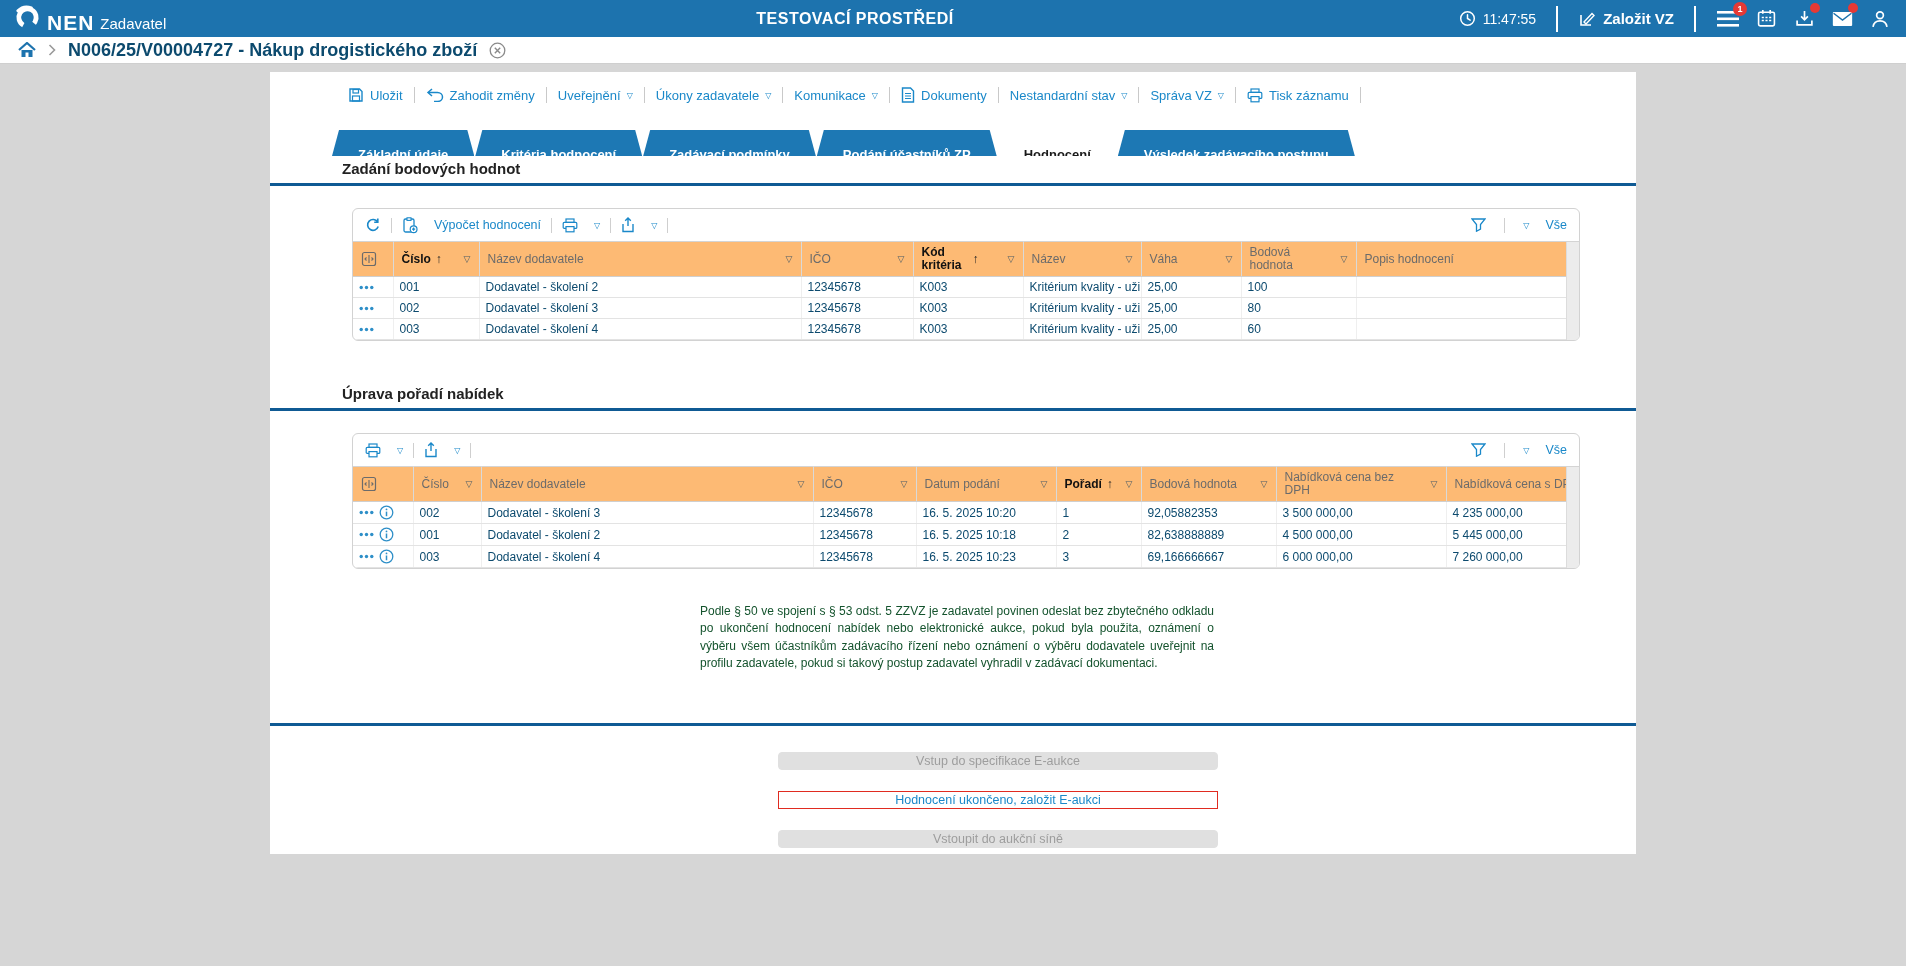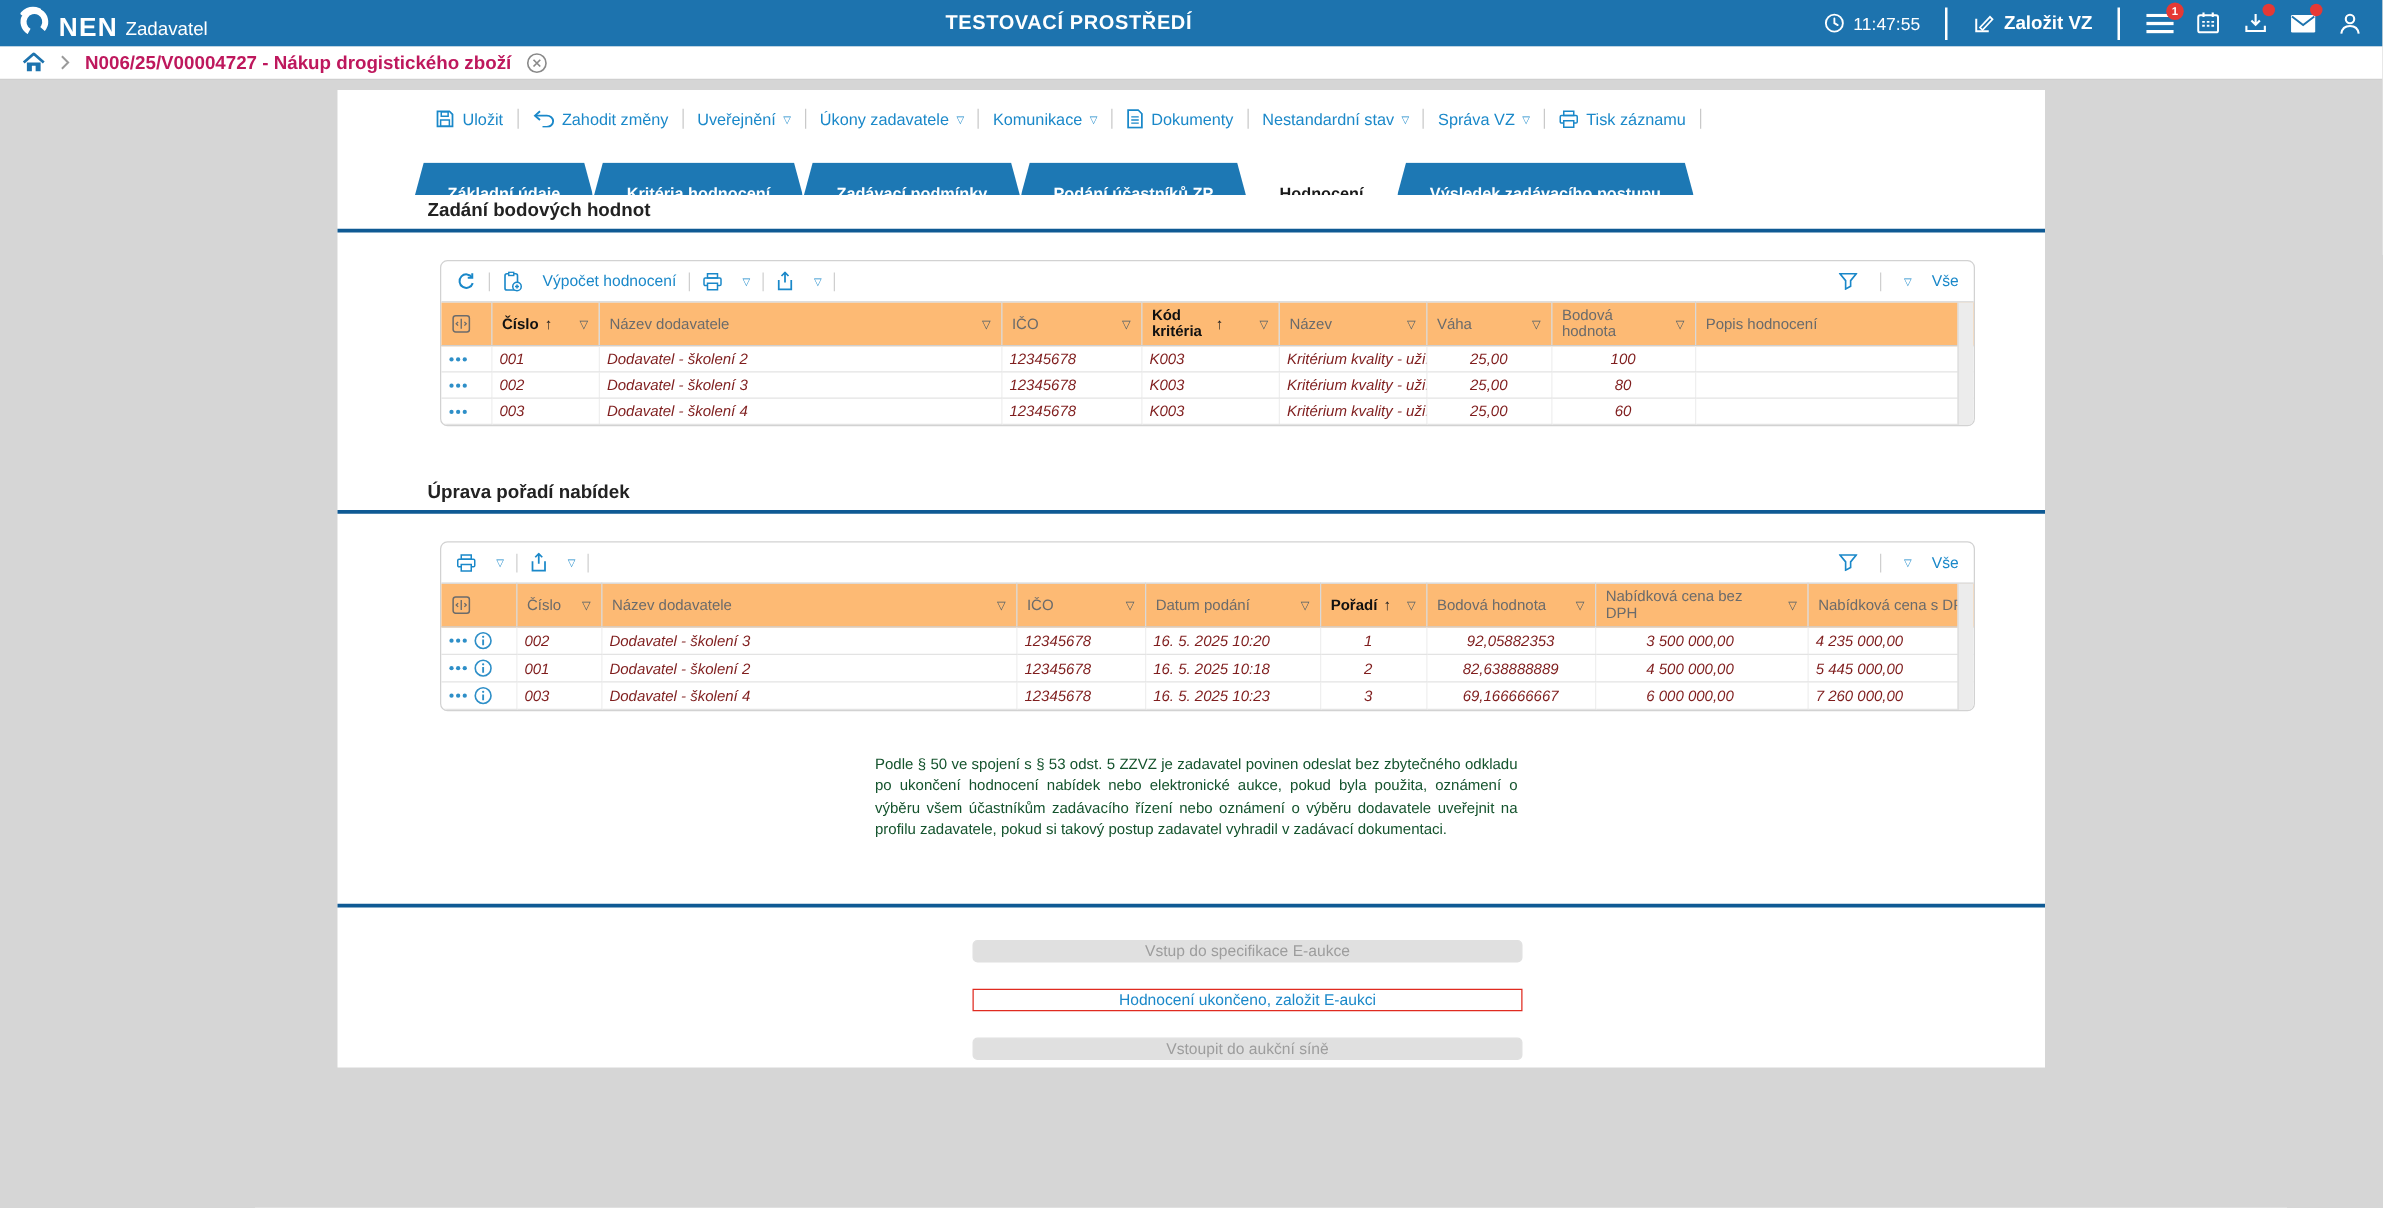--- a/index.html
+++ b/index.html
@@ -24,21 +24,21 @@
     align-items:center; justify-content:center; cursor:pointer; }
   .badge { position:absolute; top:-5px; right:-7px; min-width:14px; height:14px;
     background:#e53935; border-radius:8px; font-size:9px; line-height:14px;
     text-align:center; padding:0 3px; color:#fff; font-weight:bold; }
   .dot { position:absolute; top:-4px; right:-4px; width:10px; height:10px;
     background:#e53935; border-radius:50%; }
 
   
   .crumbbar { height:27px; background:#fff; display:flex; align-items:center;
     gap:12px; padding:0 18px; border-bottom:1px solid #cfcfcf; }
-  .crumb-title { font-size:15px; font-weight:bold; color:#be185d; }
+  .crumb-title { font-size:18px; font-weight:bold; color:#0c4a6e; }
 
   
   .page { height:902px; }
   .content { width:1366px; margin:8px 0 0 270px; background:#fff; height:782px;
     padding-top:10px; }
 
   
   .actionbar { display:flex; align-items:center; padding-left:78px; height:26px; }
   .act { display:flex; align-items:center; gap:6px; color:#1a88c9; font-size:13px;
     cursor:pointer; white-space:nowrap; }
@@ -72,23 +72,23 @@
   table { border-collapse:collapse; table-layout:fixed; font-size:12px; }
   th { background:#fdba74; color:#6b6b6b; font-weight:normal; text-align:left;
     padding:4px 8px; border-right:1px solid #d9d9d9; border-top:1px solid #d4d4d4;
     border-bottom:1px solid #cfcfcf; height:34px; vertical-align:middle; }
   th.sorted .hl { font-weight:bold; color:#111; }
   .hwrap { display:flex; align-items:center; }
   .hl { line-height:13px; }
   .sort { font-size:12px; color:#222; margin-left:5px; font-weight:bold; }
   .flt { margin-left:auto; font-size:9px; color:#4a5b66; padding-left:4px; cursor:pointer; }
   td { padding:3px 6px; height:21px; border-bottom:1px solid #e3e3e3;
-    border-right:1px solid #efefef; color:#7f1d1d; white-space:nowrap;
-    overflow:hidden;font-style:italic; }
-  td.num { text-align:center; }
+    border-right:1px solid #efefef; color:#0c4a6e; white-space:nowrap;
+    overflow:hidden; }
+  td.num { text-align:left; }
   .rowmenu { display:flex; align-items:center; gap:5px; }
   .vscroll { position:absolute; top:33px; bottom:0; right:0; width:13px;
     background:#ececec; border-left:1px solid #dcdcdc; }
 
   
   .note { width:514px; margin:34px 0 0 430px; font-size:12px; color:#14532d;
     line-height:1.45; text-align:justify; }
 
   
   .btn-col { display:flex; flex-direction:column; align-items:flex-start;

